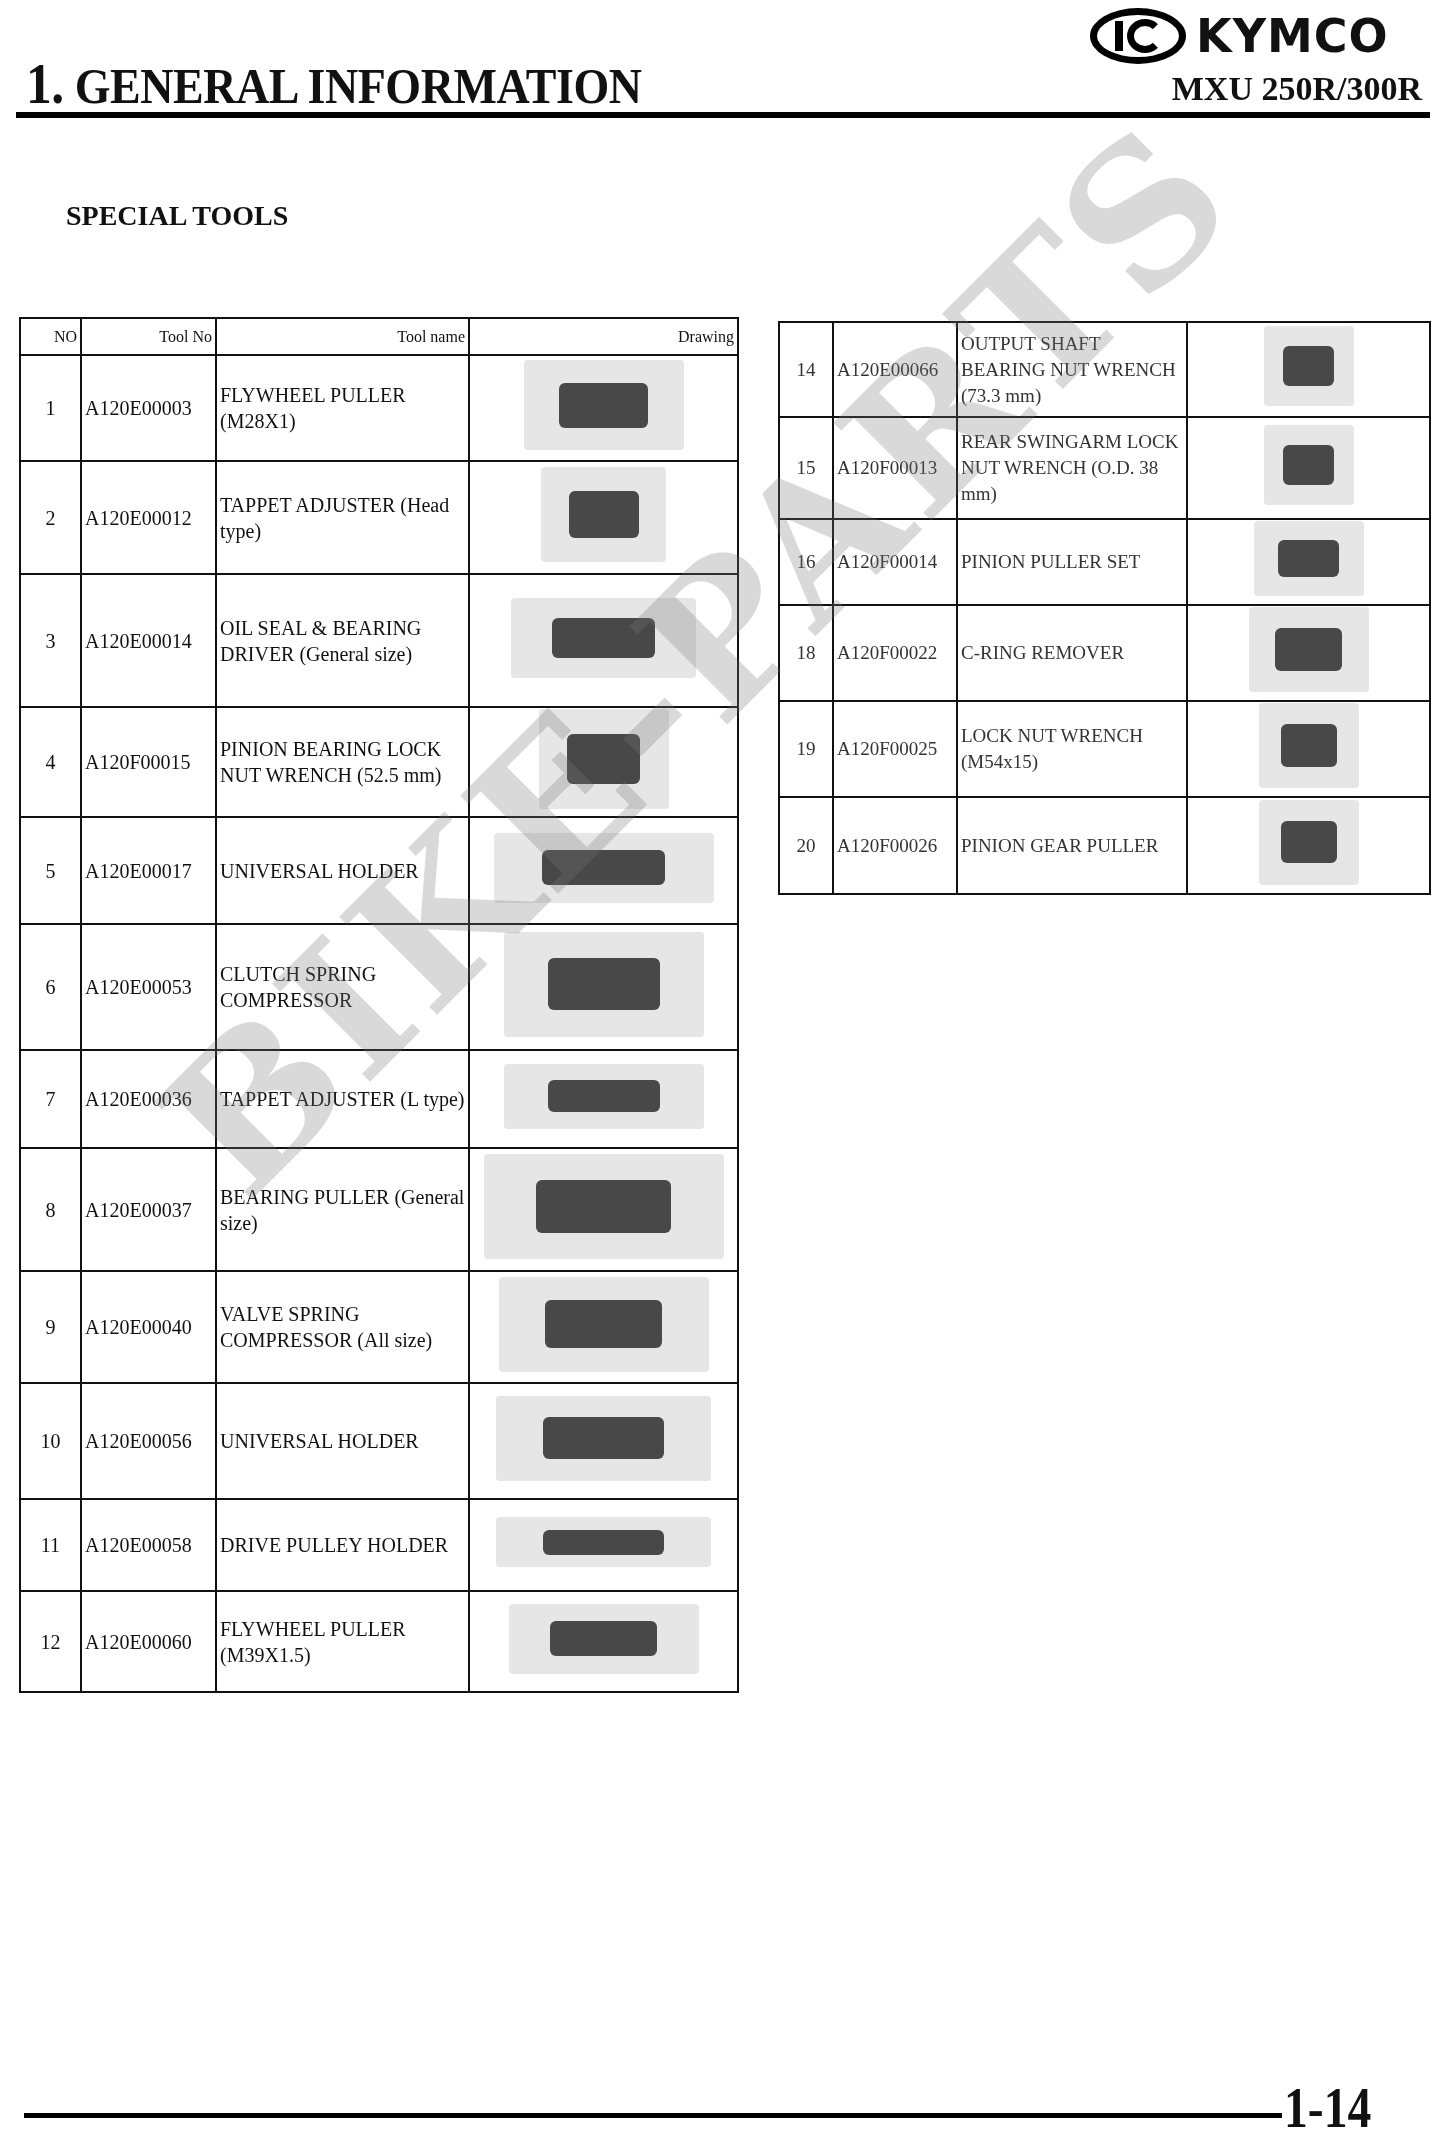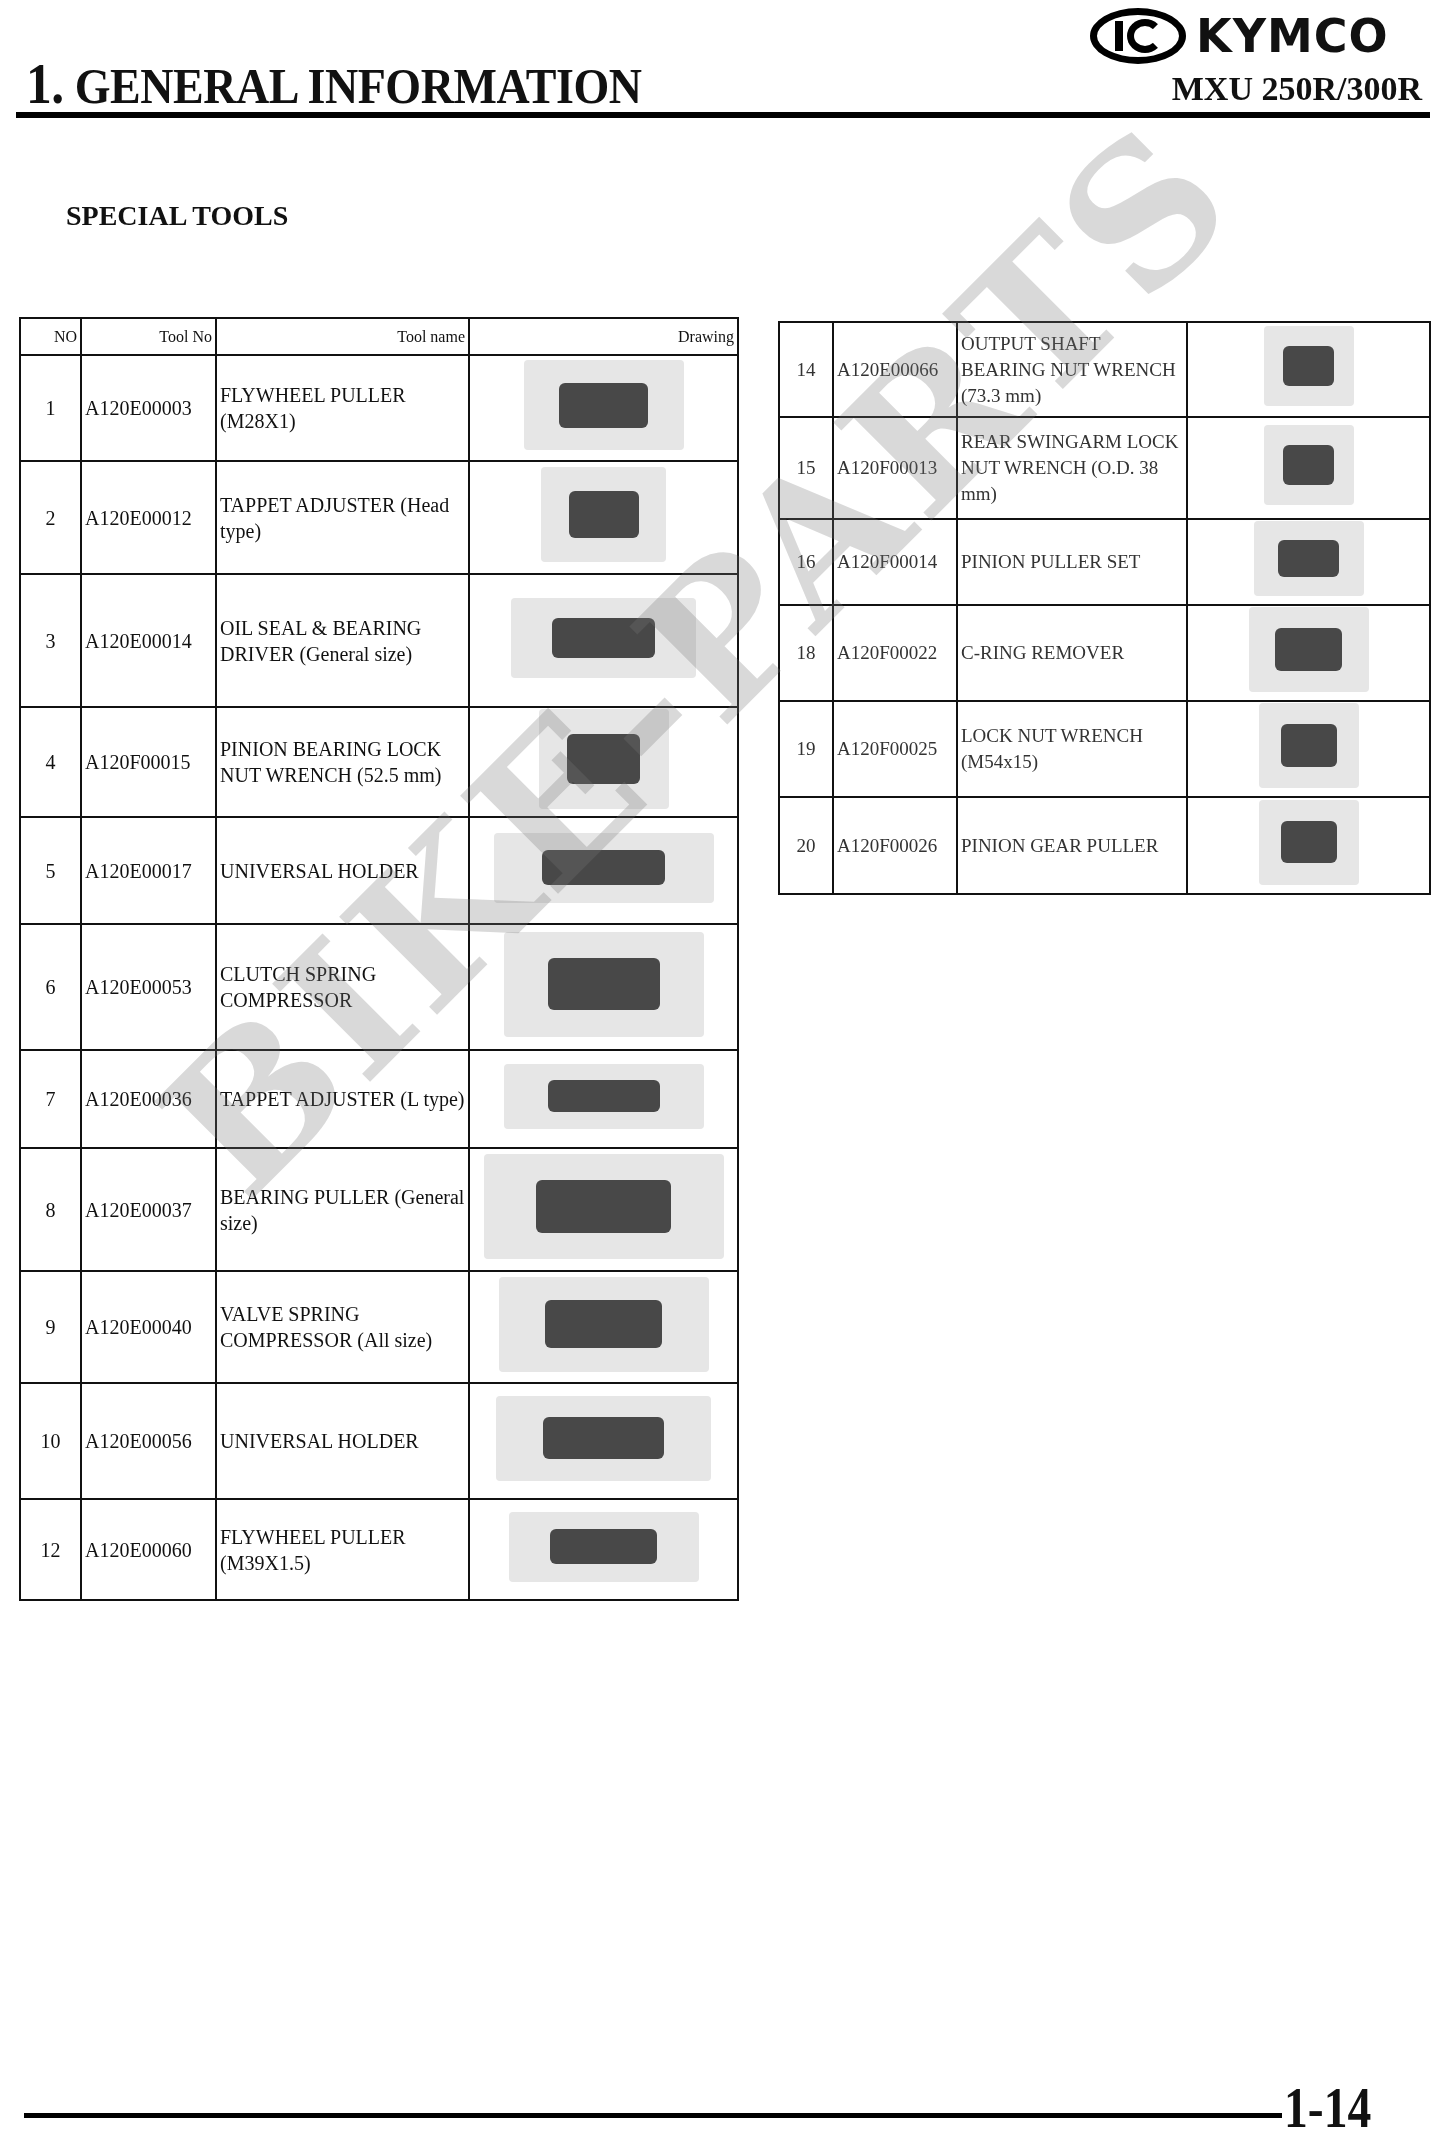--- a/index.html
+++ b/index.html
@@ -115,20 +115,26 @@
         <td class="code">A120E00040</td>
         <td class="name">VALVE SPRING COMPRESSOR (All size)</td>
         <td class="draw"><span class="pic" style="width: 210px; height: 95px;"></span></td>
       </tr>
       <tr style="height: 116px;">
         <td class="no">10</td>
         <td class="code">A120E00056</td>
         <td class="name">UNIVERSAL HOLDER</td>
         <td class="draw"><span class="pic" style="width: 215px; height: 85px;"></span></td>
       </tr>
+      <tr style="height: 92px;">
+        <td class="no">11</td>
+        <td class="code">A120E00058</td>
+        <td class="name">DRIVE PULLEY HOLDER</td>
+        <td class="draw"><span class="pic" style="width: 215px; height: 50px;"></span></td>
+      </tr>
       <tr style="height: 101px;">
         <td class="no">12</td>
         <td class="code">A120E00060</td>
         <td class="name">FLYWHEEL PULLER (M39X1.5)</td>
         <td class="draw"><span class="pic" style="width: 190px; height: 70px;"></span></td>
       </tr>
     </tbody>
 </table>
 
 <table class="tools" id="right" style="left:778px; top:321px; width:651px;">

